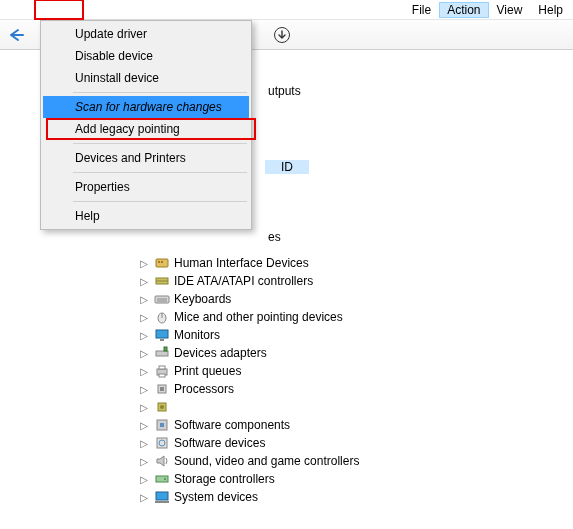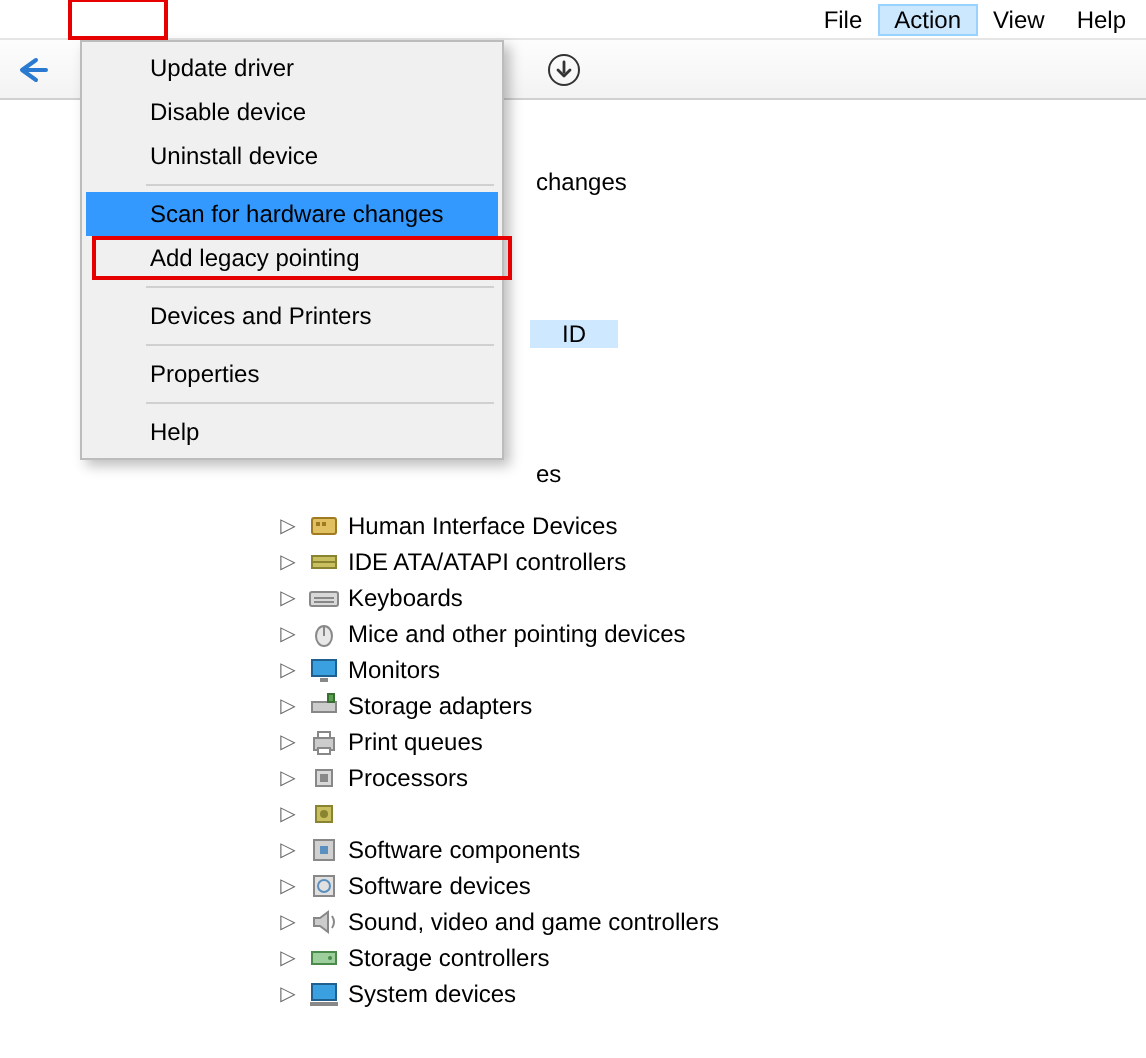--- a/index.html
+++ b/index.html
@@ -75,20 +75,21 @@
   .dropdown-item {
     position: relative;
     padding: 4px 12px 4px 32px;
     white-space: nowrap;
     cursor: default;
     z-index: 2;
   }
   .dropdown-item.highlight {
     background: #3399ff;
     color: #000;
+    font-style: italic;
   }
   .dropdown-sep {
     margin: 3px 2px 3px 30px;
     border-top: 1px solid #d0d0d0;
     position: relative;
     z-index: 2;
   }
   .redbox {
     position: absolute;
     border: 2.5px solid #e60000;
@@ -159,21 +160,21 @@
   </div>
   <div class="toolbar-btn circled">
     <svg width="18" height="18" viewBox="0 0 18 18">
         <circle cx="9" cy="9" r="7.5" fill="none" stroke="#333" stroke-width="1"></circle>
         <path d="M9 5 v5 M9 12 l-3 -3 M9 12 l3 -3" stroke="#333" stroke-width="1.4" fill="none" stroke-linecap="round"></path>
       </svg>
   </div>
 </div>
 
 <div class="peek-row" style="top:82px; left:268px;">
-  <span class="tree-label">changes</span>
+  <span class="tree-label">utputs</span>
 </div>
 <div class="peek-row" style="top:158px; left:265px;">
   <span class="tree-label sel">ID</span>
 </div>
 <div class="peek-row" style="top:228px; left:268px;">
   <span class="tree-label">es</span>
 </div>
 
 <div class="dropdown">
   <div class="dropdown-iconcol"></div>
@@ -246,21 +247,21 @@
       <span class="tree-label">Monitors</span>
     </div>
     <div class="tree-row">
       <span class="expander">▷</span>
       <span class="tree-icon">
         <svg width="16" height="16" viewBox="0 0 16 16">
           <rect x="2" y="6" width="12" height="5" fill="#ccc" stroke="#888"></rect>
           <rect x="10" y="2" width="3" height="4" fill="#5aa050" stroke="#377030"></rect>
         </svg>
       </span>
-      <span class="tree-label">Storage adapters</span>
+      <span class="tree-label">Devices adapters</span>
     </div>
     <div class="tree-row">
       <span class="expander">▷</span>
       <span class="tree-icon">
         <svg width="16" height="16" viewBox="0 0 16 16">
           <rect x="3" y="6" width="10" height="6" fill="#ccc" stroke="#888"></rect>
           <rect x="5" y="3" width="6" height="3" fill="#fff" stroke="#888"></rect>
           <rect x="5" y="11" width="6" height="3" fill="#fff" stroke="#888"></rect>
         </svg>
       </span>

